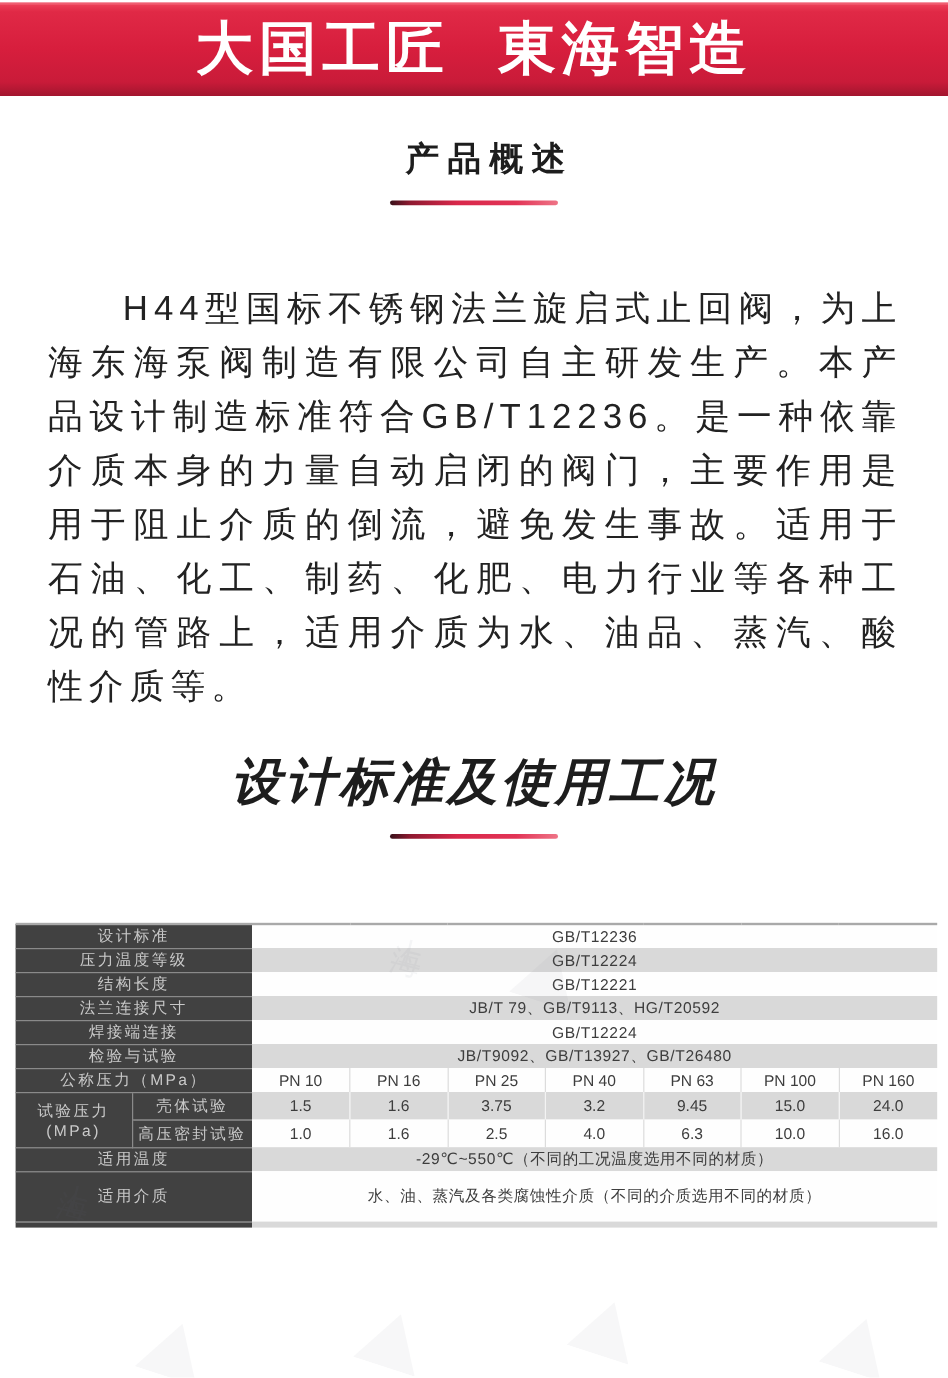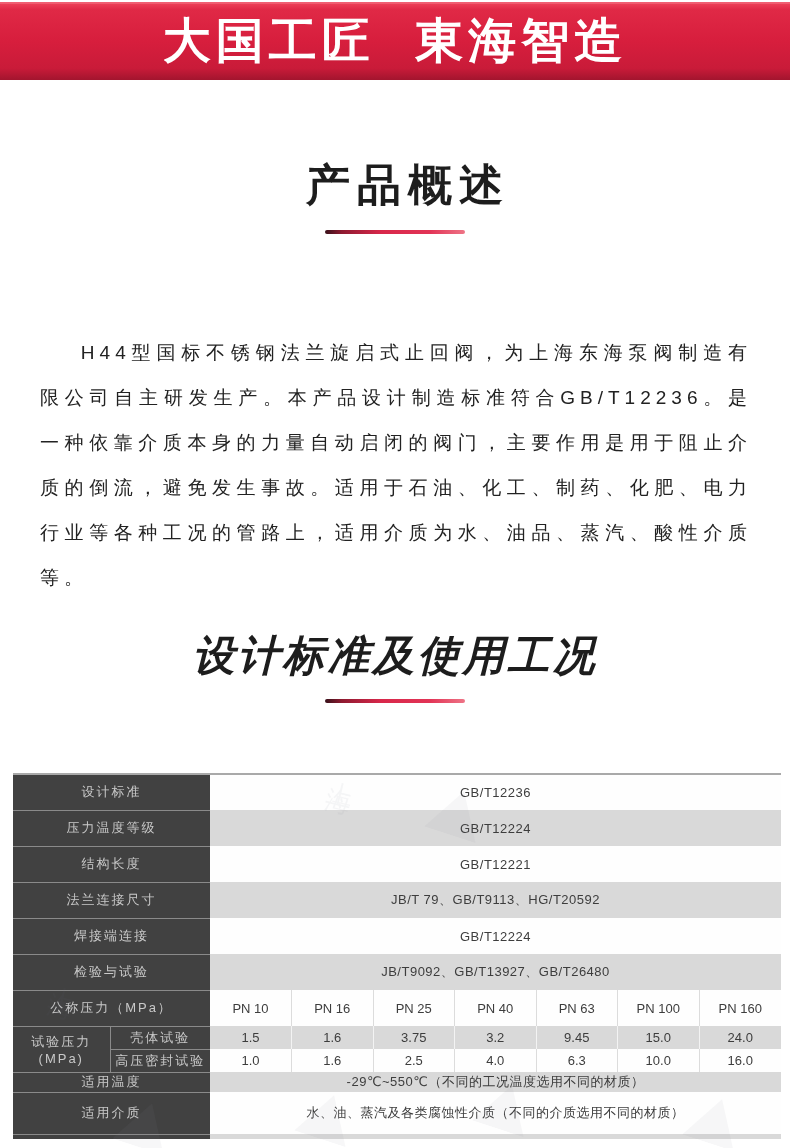--- a/index.html
+++ b/index.html
@@ -19,31 +19,31 @@
   }
   .banner-title {
     color: #ffffff; font-size: 48px; font-weight: bold;
     letter-spacing: 5px; word-spacing: 22px; white-space: pre;
   }
 
   
   .sec-title {
     text-align: center; color: #1d1d1d; font-weight: bold;
   }
-  .sec-title.first { margin-top: 76px; font-size: 44px; letter-spacing: 7px; padding-left: 26px; }
+  .sec-title.first { margin-top: 34px; font-size: 28px; letter-spacing: 7px; padding-left: 26px; }
   .sec-title.second { margin-top: 28px; font-size: 42px; letter-spacing: 3px; font-style: italic; }
   .title-underline {
     width: 140px; height: 4px; margin: 15px auto 0; border-radius: 2px;
     background: linear-gradient(90deg, #38111a 0%, #8e1a30 12%, #d8274a 40%, #e23456 75%, #ee7486 100%);
   }
 
   
   .para {
-    margin: 96px 38px 0 40px; width: 712px;
-    font-size: 19px; line-height: 45px; color: #222222;
+    margin: 65px 38px 0 40px; width: 712px;
+    font-size: 29px; line-height: 45px; color: #222222;
     letter-spacing: 5px; text-align: justify; text-indent: 2.15em;
   }
 
   
   table.spec {
     border-collapse: collapse; table-layout: fixed;
     width: 768px; margin: 70px 0 0 13px;
     border-top: 2px solid #a9a9a9;
   }
   table.spec th {
@@ -51,21 +51,21 @@
     font-size: 13px; letter-spacing: 2px; text-align: center;
     border-bottom: 1px solid #8a8a8a; padding: 0;
   }
   table.spec td { font-size: 13px; color: #3d3d3d; text-align: center; padding: 0; }
   tr.w td { background: #fefefe; border-left: 1px solid #dcdcdc; }
   tr.g td { background: #d9d9d9; border-left: 1px solid #f3f3f3; }
   tr.w td:first-of-type, tr.g td:first-of-type { border-left: none; }
   td.val { text-align: left; padding-left: 21px; letter-spacing: 0.5px; }
   th.subleft { border-right: 1px solid #8a8a8a; letter-spacing: 0; }
   th.nowrapcell { letter-spacing: 0; }
-  tr.r24 { height: 36px; } tr.r23 { height: 23px; }
+  tr.r24 { height: 20px; } tr.r23 { height: 23px; }
   tr.r36 { height: 20px; } tr.r42 { height: 42px; }
   tr.r5  { height: 5px; }  tr.r5 th, tr.r5 td { font-size: 0; border-bottom: none; }
 
   
   .wm { position: absolute; pointer-events: none; color: #6b6f83; opacity: 0.06; z-index: 6; }
   .wm-tri { width: 54px; height: 46px; background: #8a8ea2; opacity: 0.07;
             clip-path: polygon(50% 0, 0 100%, 100% 100%); transform: rotate(18deg); }
   .wm-text { font-size: 26px; writing-mode: vertical-rl; transform: rotate(14deg); letter-spacing: 8px; }
 </style>
 </head>

